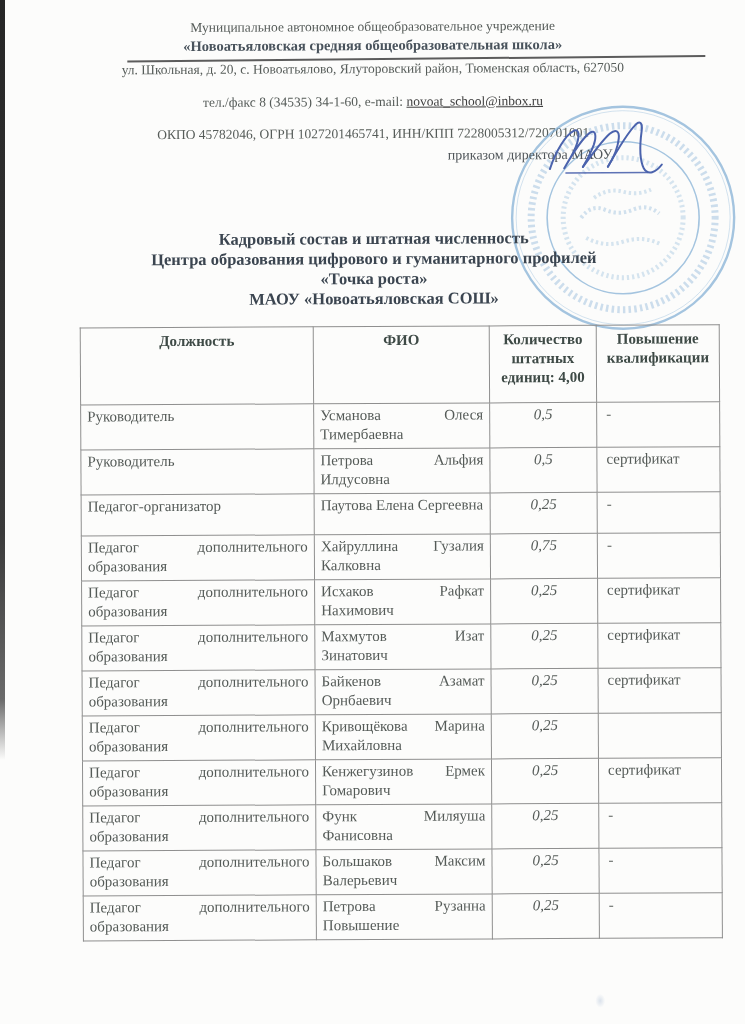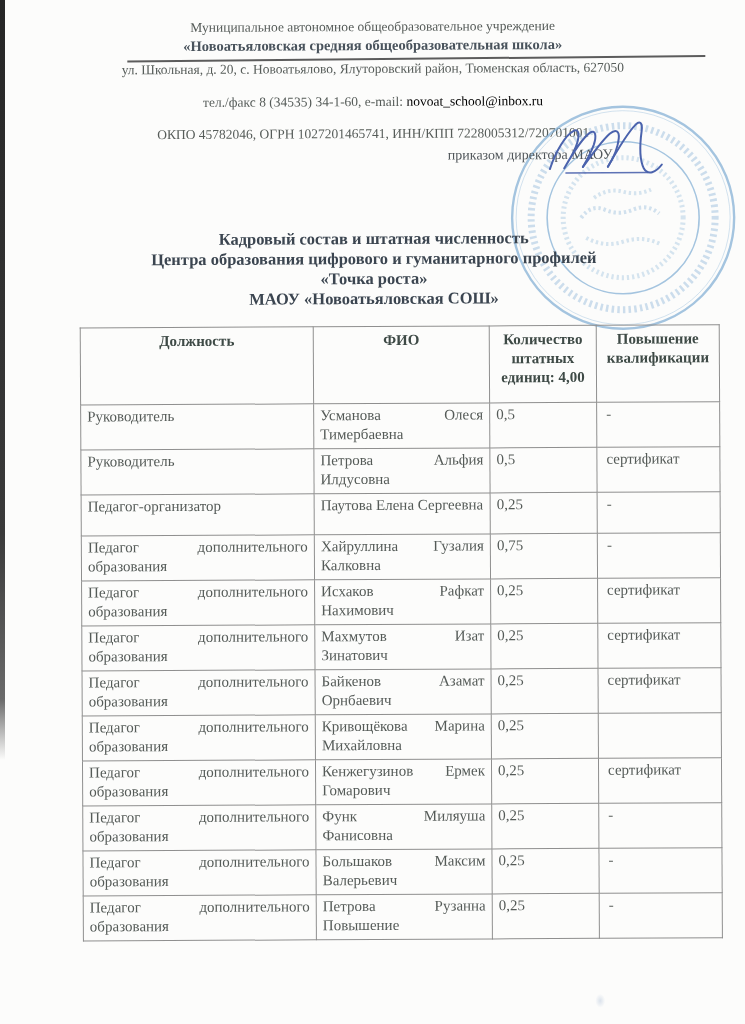--- a/index.html
+++ b/index.html
@@ -21,21 +21,21 @@
   }
   .tilt{position:absolute;left:0;top:0;width:745px;height:1024px;transform:rotate(-0.3deg);transform-origin:50% 0;}
 
   
   .letterhead{position:absolute;left:0;top:18px;width:745px;text-align:center;}
   .lh1{font-size:13.5px;line-height:18px;color:#555b58;}
   .lh2{font-size:14.5px;line-height:19px;font-weight:bold;color:#49535c;}
   .rule{position:absolute;left:127px;top:58px;width:578px;height:0;border-top:2px solid #5c5c5c;transform:rotate(-0.25deg);}
   .lh3{position:absolute;left:0;top:61px;width:745px;text-align:center;font-size:13.5px;color:#565c59;}
   .lh4{position:absolute;left:0;top:94px;width:745px;text-align:center;font-size:13.5px;color:#565c59;}
-  .email-link{color:#000000;}
+  .email-link{color:#404040;text-decoration:underline;}
   .lh5{position:absolute;left:0;top:126px;width:745px;text-align:center;font-size:13.5px;color:#565c59;}
 
   
   .approval{position:absolute;left:447px;top:147px;width:260px;font-size:14px;line-height:18.5px;color:#50565a;}
   .approval .l1{padding-left:10px;white-space:nowrap;}
   .sig-line{display:inline-block;width:78px;border-bottom:1.4px solid #4d5663;height:12px;margin-left:2px;}
 
   
   .stamp{position:absolute;left:505px;top:102px;width:234px;height:234px;opacity:.62;pointer-events:none;}
   .signature{position:absolute;left:535px;top:118px;width:140px;height:70px;pointer-events:none;}
@@ -56,21 +56,21 @@
     padding:2px 6px 4px 6px;
     line-height:19px;
     overflow:hidden;
   }
   .staff th{
     font-weight:bold;color:#3e4a46;text-align:center;
     height:68px;padding-top:4px;
   }
   .staff td.c-pos,.staff td.c-name{text-align:justify;text-align-last:left;}
   .staff td.c-pos{height:34px;}
-  .staff td.c-units{text-align:left;}
+  .staff td.c-units{text-align:center;font-style:italic;}
   .staff td.c-qual{padding-left:9px;}
 
   .smudge{position:absolute;left:590px;top:995px;width:10px;height:14px;border-radius:50%;
     background:radial-gradient(ellipse,rgba(120,150,190,.25),rgba(120,150,190,0) 70%);}
 </style>
 </head>
 <body>
 
 <div class="page">
   <div class="scan-edge"></div>

